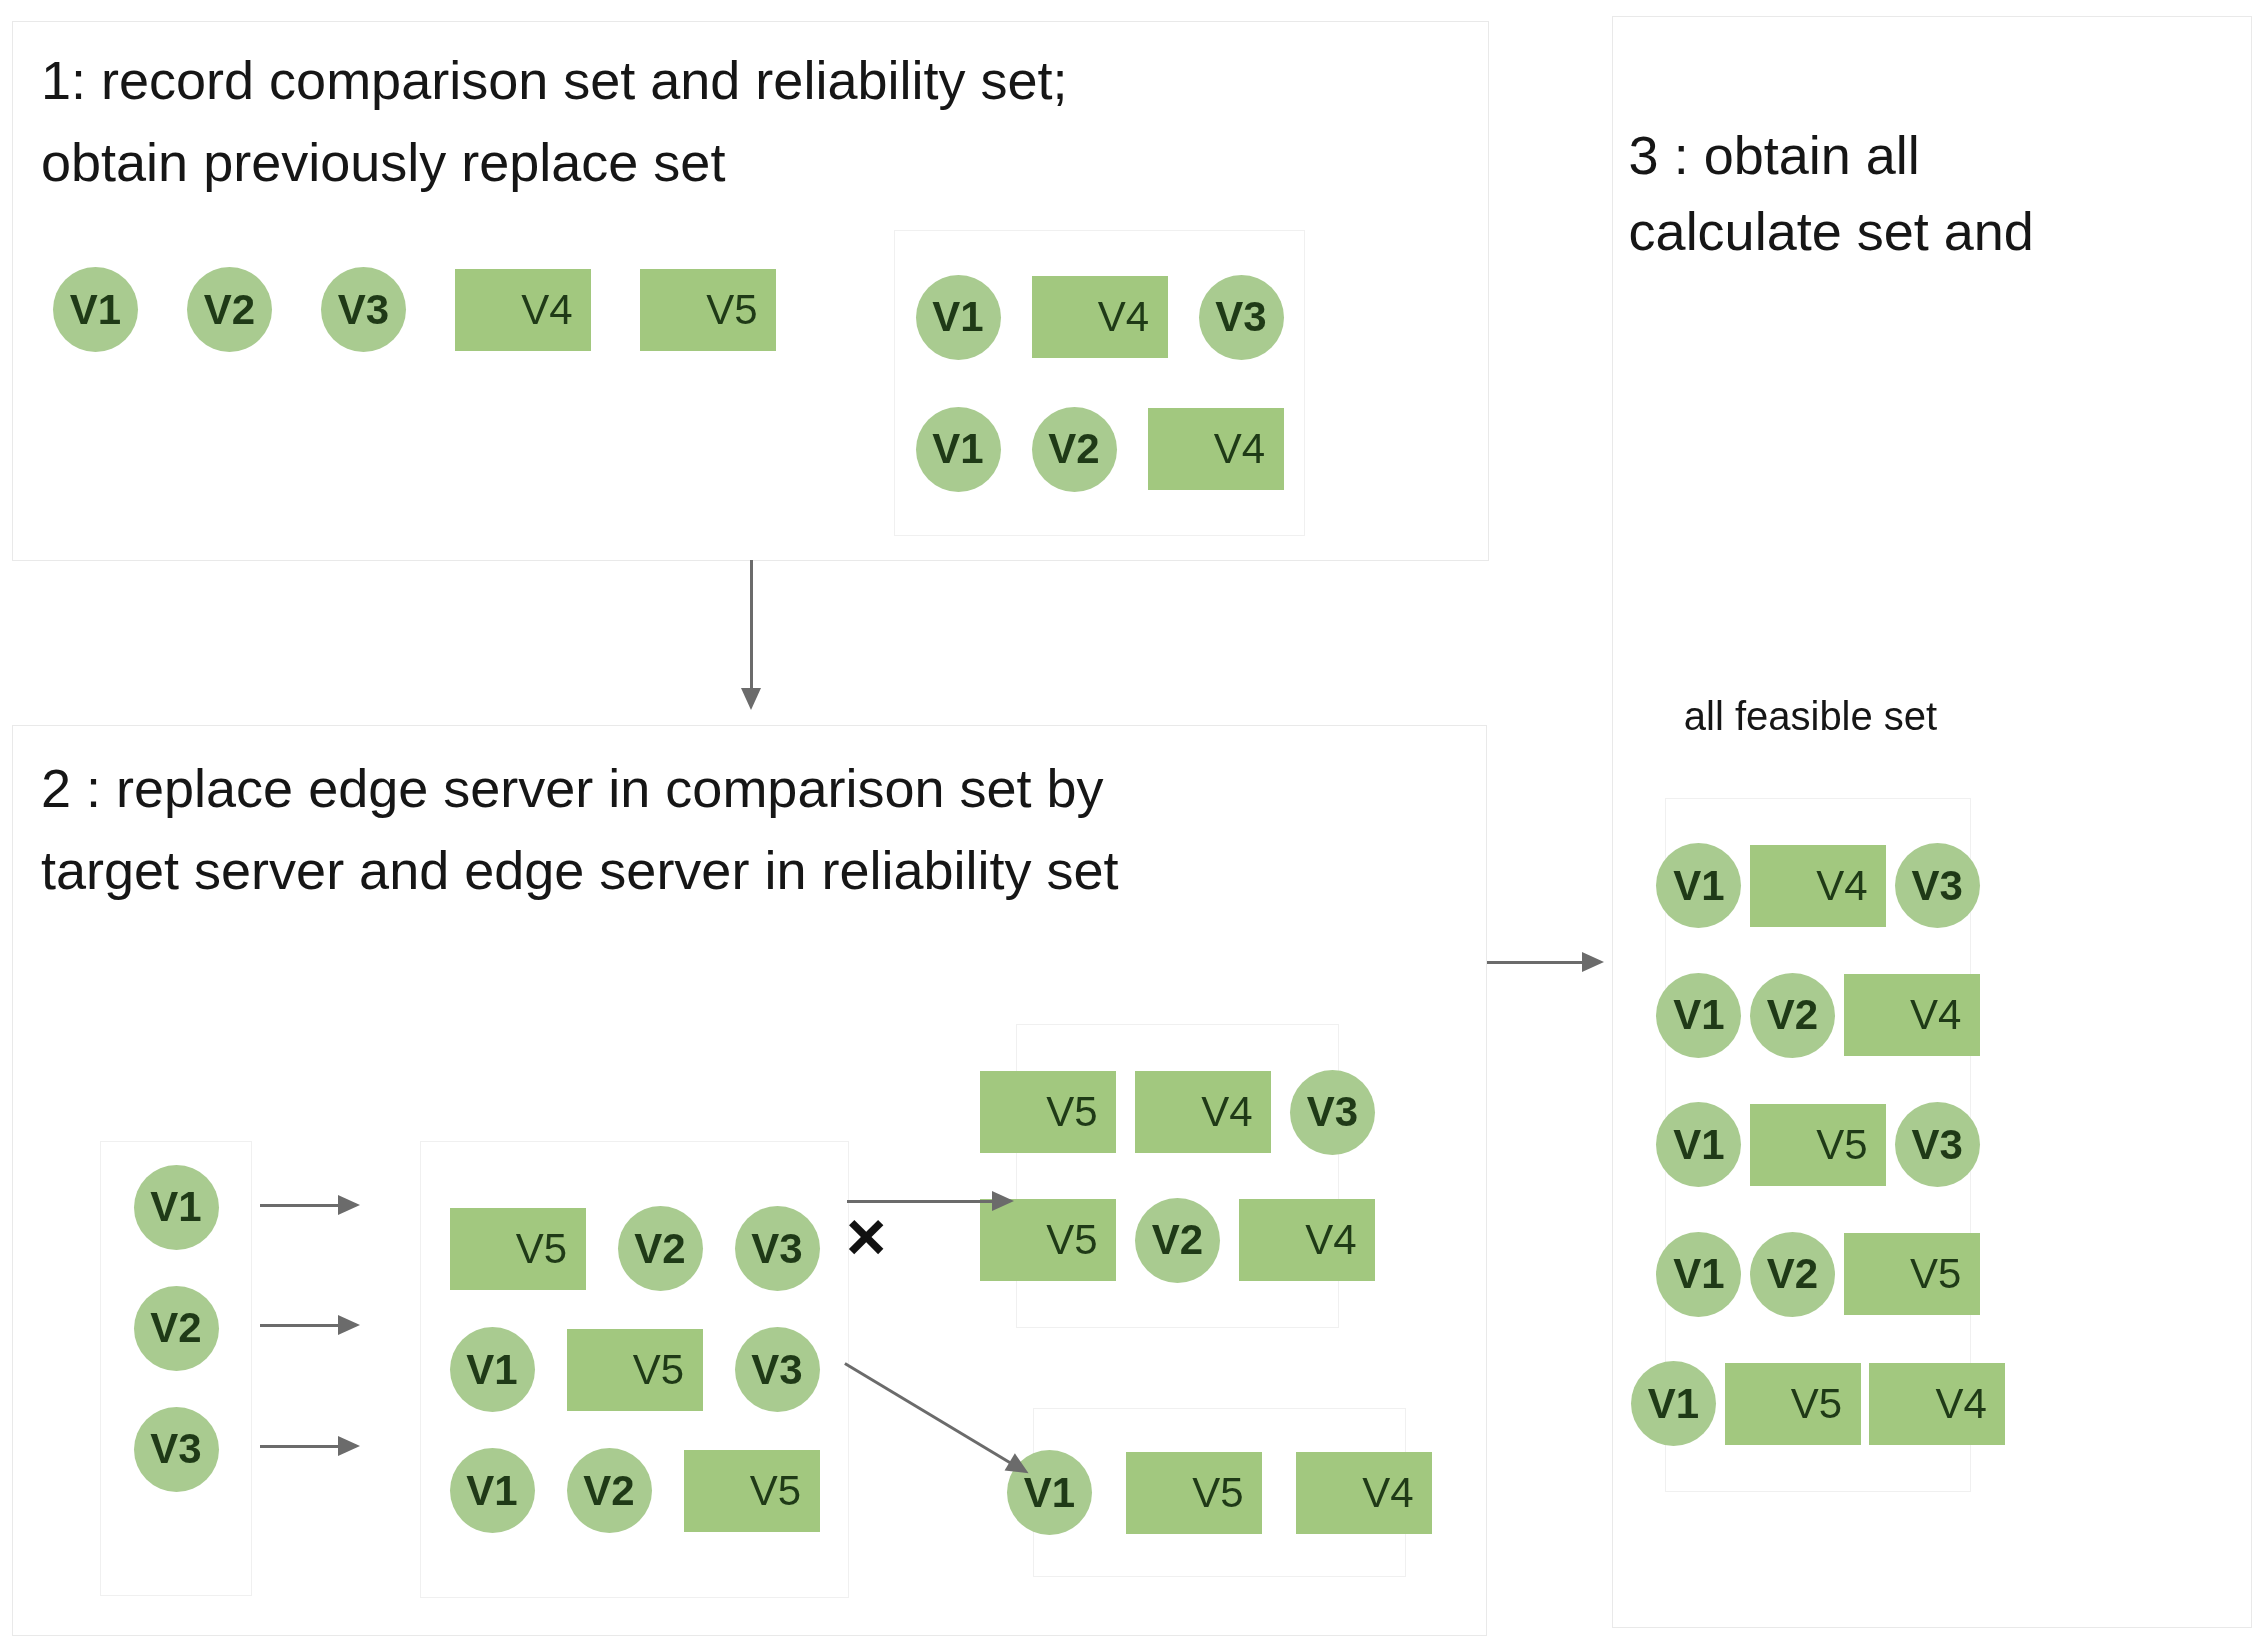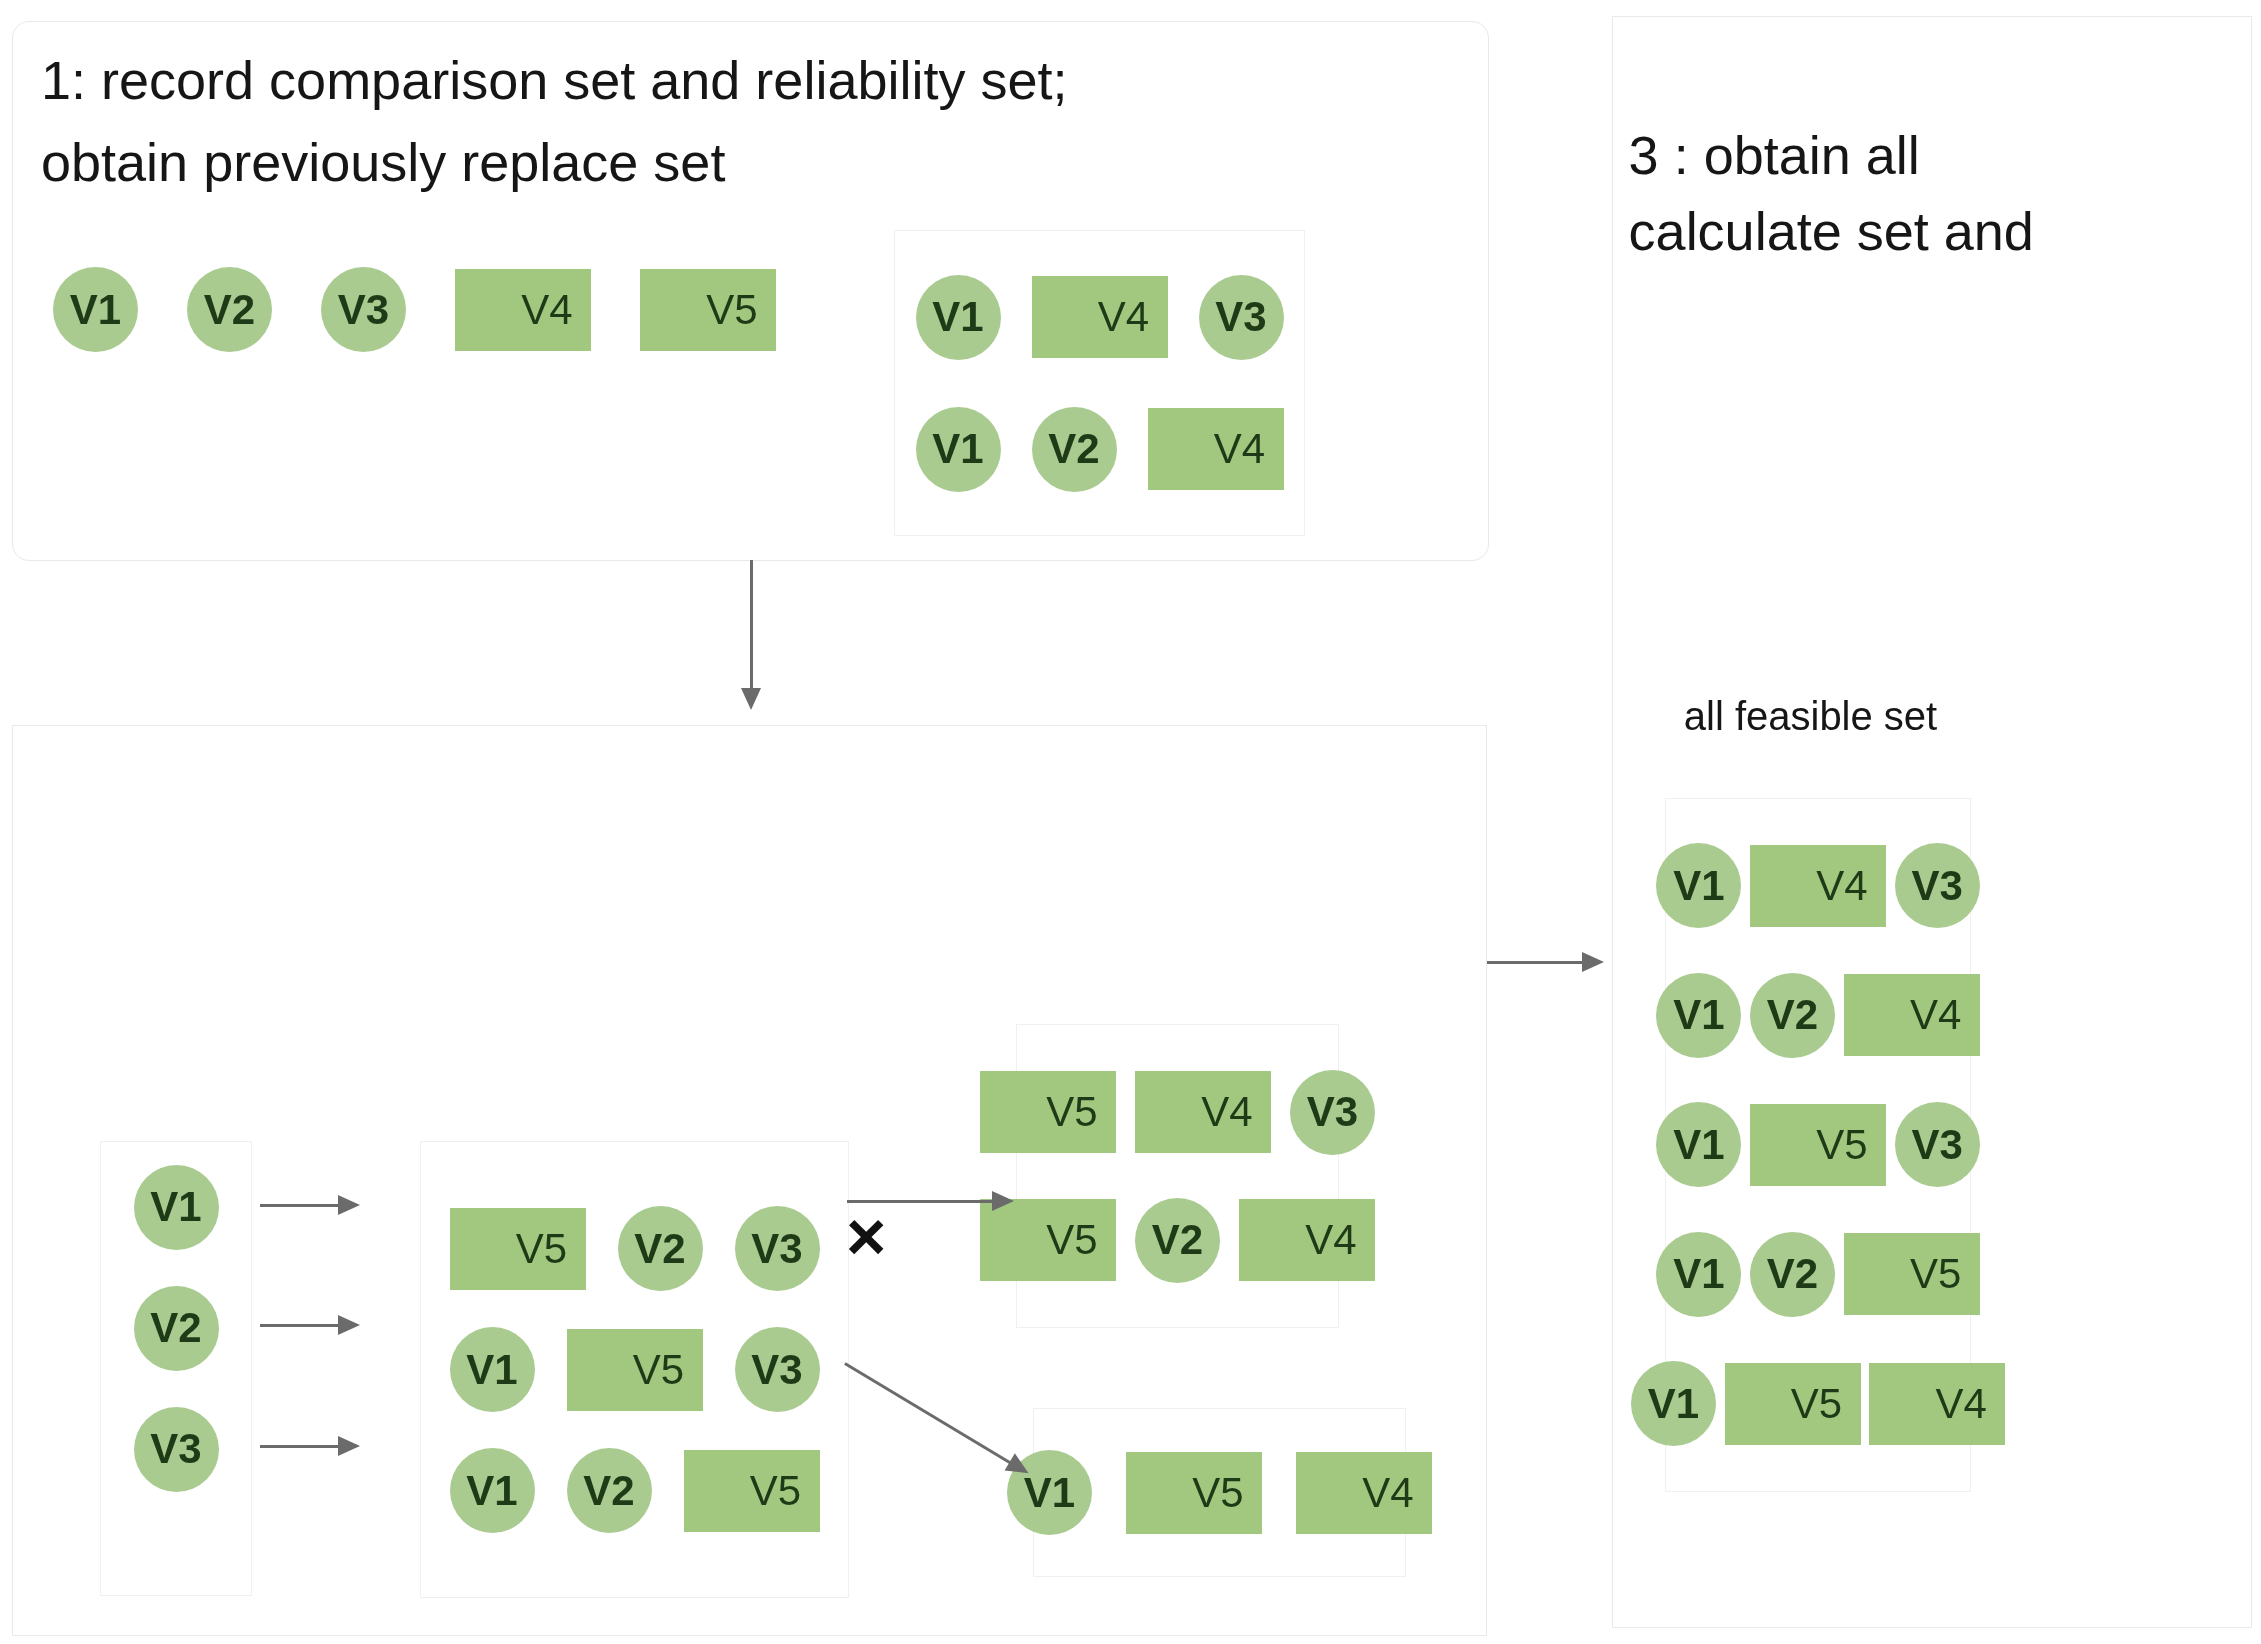--- a/index.html
+++ b/index.html
@@ -1,21 +1,21 @@
 <!DOCTYPE html>
 <html style="--circle-fill: #a9cb90; --square-fill: #a2c87f; --node-text: #1f3a17; --arrow: #6b6b6b; --panel-border: #e9e9e9; --box-border: #f0f0f0; --title-text: #161616;font-size:14px"><head>
 <meta charset="utf-8">
 <style>
   html,body{margin:0;padding:0;background:#ffffff;}
   .canvas{
     position:relative;width:2261px;height:1645px;background:#ffffff;
     font-family:"Liberation Sans",sans-serif;overflow:hidden;
   }
   .panel{position:absolute;background:#ffffff;border:1.7px solid var(--panel-border);}
-  #panel1{left:12px;top:21px;width:1475px;height:538px;border-radius:17px;}
+  #panel1{left:12px;top:21px;width:1475px;height:538px;}
   #panel2{left:12px;top:725px;width:1473px;height:909px;}
   #panel3{left:1612px;top:15.6px;width:638px;height:1610px;}
 
   .title{position:absolute;color:var(--title-text);font-size:54px;line-height:82px;white-space:nowrap;}
   #panel1 .title{left:28px;top:17.3px;}
   #panel2 .title{left:28px;top:21px;}
   #panel3 .title{left:15.6px;top:80px;line-height:76px;margin-top:20px;}
 
   .setbox{position:absolute;border:1.7px solid var(--box-border);background:#fff;
     display:flex;flex-direction:column;align-items:center;justify-content:center;}
@@ -94,20 +94,24 @@
           <span class="node circle">V1</span>
           <span class="node circle">V2</span>
           <span class="node square">V4</span>
         </div>
       </div>
   </section>
 
   <div class="varrow" id="arrowDown"></div>
 
   <section class="panel" id="panel2">
+    <div class="title">
+      <div>2 : replace edge server in comparison set by</div>
+      <div>target server and edge server in reliability set</div>
+    </div>
     <div class="setbox" id="targetBox">
         <span class="node circle">V1</span>
         <span class="node circle">V2</span>
         <span class="node circle">V3</span>
       </div>
     <div class="setbox" id="replacedBox">
         <div class="node-row">
           <span class="node square">V5</span>
           <span class="node circle">V2</span>
           <span class="node circle">V3</span>

